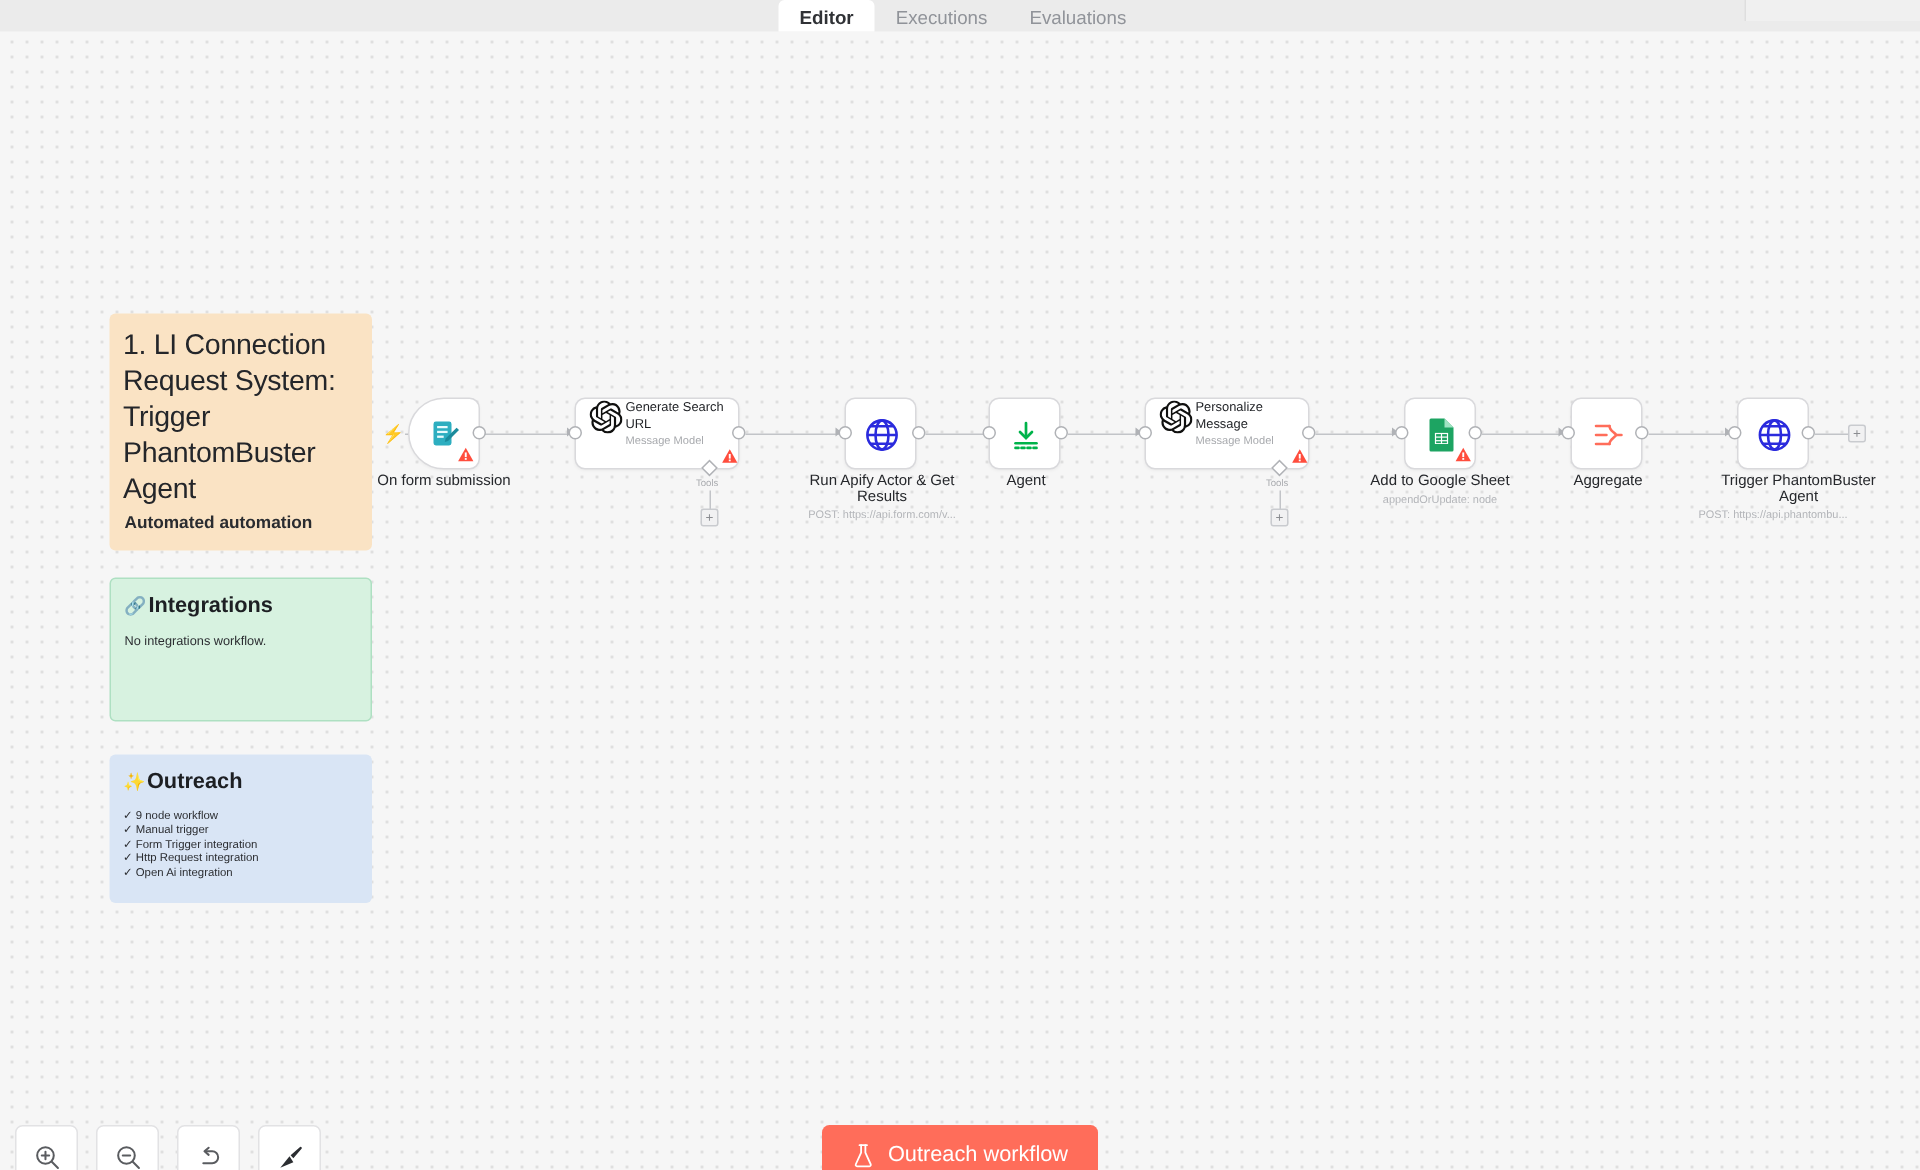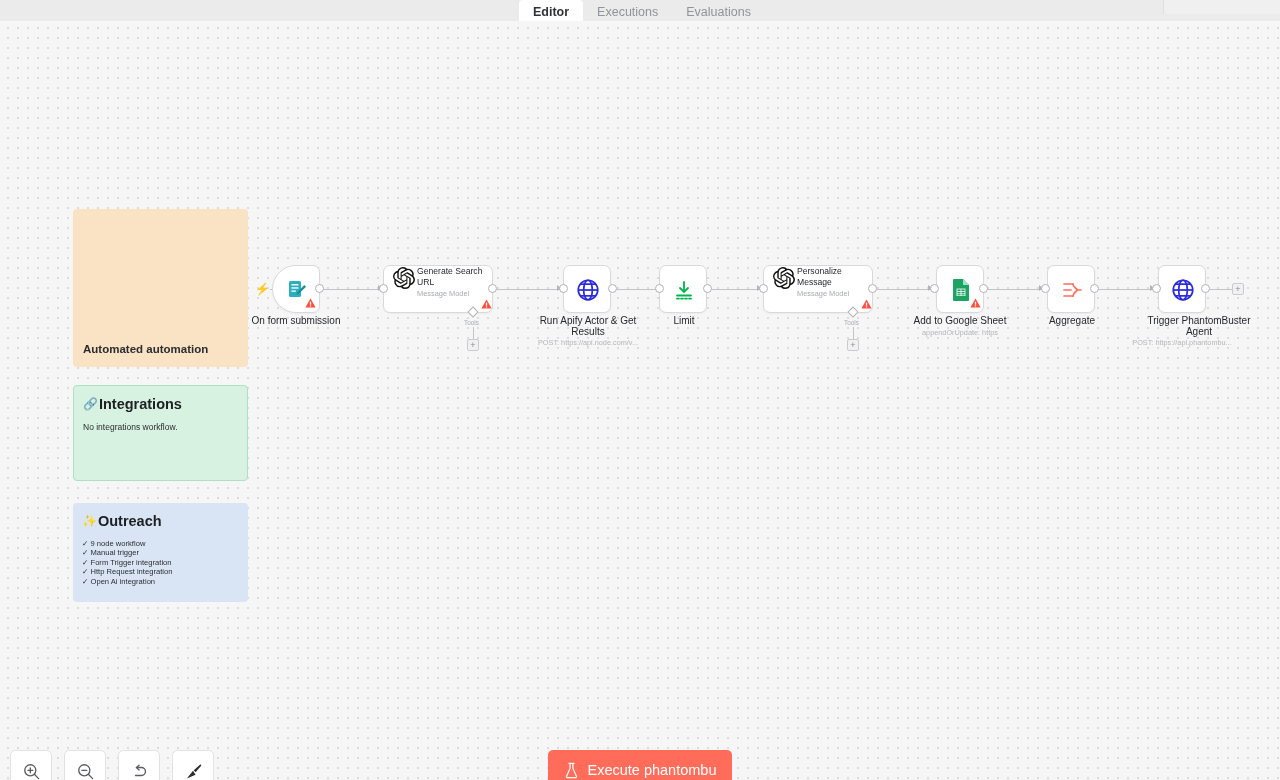--- a/index.html
+++ b/index.html
@@ -168,20 +168,21 @@
     display: flex; align-items: center; justify-content: center; gap: 9px;
     cursor: pointer;
   }
 </style>
 </head>
 <body>
 
 <div id="canvas">
 
   <div class="sticky sticky-orange">
+    <div class="s-title">1. LI Connection Request System: Trigger PhantomBuster Agent</div>
     <div class="s-sub">Automated automation</div>
   </div>
 
   <div class="sticky sticky-green">
     <div class="s-head">
       <span class="emo">🔗</span>
       <span>Integrations</span>
     </div>
     <div class="s-body">No integrations workflow.</div>
   </div>
@@ -269,40 +270,40 @@
         <ellipse cx="12" cy="12" rx="4" ry="9"></ellipse>
         <line x1="3" y1="12" x2="21" y2="12"></line>
         <line x1="4.8" y1="6.6" x2="19.2" y2="6.6"></line>
         <line x1="4.8" y1="17.4" x2="19.2" y2="17.4"></line>
       </svg>
     </div>
   </div>
   <div class="port" style="left:558.5px; top:284px;"></div>
   <div class="port" style="left:608px; top:284px;"></div>
   <div class="nlabel" style="left:528px; top:316px; width:120px;">Run Apify Actor &amp; Get Results</div>
-  <div class="nsub" style="left:528px; top:338px; width:120px;">POST: https://api.node.com/v...</div>
+  <div class="nsub" style="left:528px; top:338px; width:120px;">POST: https://api.form.com/v...</div>
 
   <div class="node sq" style="left:659px; top:265px;">
     <div class="ico">
       <svg width="24" height="24" viewBox="0 0 24 24">
         <g stroke="#00b34a" stroke-width="1.8" fill="none" stroke-linecap="round">
           <line x1="12" y1="4" x2="12" y2="13"></line>
           <path d="M8 10l4 4 4-4"></path>
           <line x1="5" y1="17.5" x2="19" y2="17.5"></line>
           <line x1="5" y1="20.6" x2="7" y2="20.6"></line>
           <line x1="9" y1="20.6" x2="11" y2="20.6"></line>
           <line x1="13" y1="20.6" x2="15" y2="20.6"></line>
           <line x1="17" y1="20.6" x2="19" y2="20.6"></line>
         </g>
       </svg>
     </div>
   </div>
   <div class="port" style="left:654.5px; top:284px;"></div>
   <div class="port" style="left:703px; top:284px;"></div>
-  <div class="nlabel" style="left:624px; top:316px; width:120px;">Limit</div>
+  <div class="nlabel" style="left:624px; top:316px; width:120px;">Agent</div>
 
   <div class="node wide" style="left:763px; top:265px;">
     <div class="ico">
       <svg width="22" height="22" viewBox="0 0 24 24">
         <path fill="#10100f" d="M22.28 9.82a5.99 5.99 0 0 0-.52-4.91 6.05 6.05 0 0 0-6.51-2.9A6.07 6.07 0 0 0 4.98 4.18a5.99 5.99 0 0 0-4 2.9 6.05 6.05 0 0 0 .74 7.1 5.98 5.98 0 0 0 .51 4.91 6.05 6.05 0 0 0 6.52 2.9A5.98 5.98 0 0 0 13.26 24a6.06 6.06 0 0 0 5.77-4.21 5.99 5.99 0 0 0 4-2.9 6.06 6.06 0 0 0-.75-7.07zM13.26 22.43a4.48 4.48 0 0 1-2.88-1.04l.14-.08 4.78-2.76a.79.79 0 0 0 .39-.68v-6.74l2.02 1.17a.07.07 0 0 1 .04.05v5.58a4.5 4.5 0 0 1-4.49 4.5zM3.6 18.3a4.47 4.47 0 0 1-.54-3.01l.14.09 4.79 2.76a.77.77 0 0 0 .78 0l5.84-3.37v2.33a.08.08 0 0 1-.03.06L9.74 19.95a4.5 4.5 0 0 1-6.14-1.65zM2.34 7.9a4.49 4.49 0 0 1 2.35-1.97V11.6a.77.77 0 0 0 .38.67l5.82 3.36-2.02 1.17a.07.07 0 0 1-.07 0l-4.83-2.79A4.5 4.5 0 0 1 2.34 7.9zm16.6 3.86L13.1 8.38 15.12 7.2a.07.07 0 0 1 .07 0l4.84 2.79a4.49 4.49 0 0 1-.68 8.1v-5.66a.8.8 0 0 0-.4-.67zm2.01-3.02l-.14-.09-4.78-2.79a.78.78 0 0 0-.79 0L9.4 9.23V6.9a.07.07 0 0 1 .03-.06l4.84-2.79a4.49 4.49 0 0 1 6.67 4.65zM8.3 12.87l-2.02-1.17a.08.08 0 0 1-.04-.06V6.07a4.49 4.49 0 0 1 7.37-3.45l-.14.08L8.69 5.46a.79.79 0 0 0-.4.68zm1.1-2.37L12 9l2.6 1.5v3L12 15l-2.6-1.5z"></path>
       </svg>
     </div>
     <div class="wtext">
       <div class="wtitle">Personalize Message</div>
       <div class="wsub">Message Model</div>
@@ -340,21 +341,21 @@
     </div>
     <svg class="warn" style="left:33px; top:32px;" viewBox="0 0 12 11">
       <path d="M6 0.6L11.6 10.4H0.4z" fill="#ff4d3d"></path>
       <rect x="5.3" y="4" width="1.4" height="3.4" fill="#fff"></rect>
       <rect x="5.3" y="8.1" width="1.4" height="1.3" fill="#fff"></rect>
     </svg>
   </div>
   <div class="port" style="left:929.5px; top:284px;"></div>
   <div class="port" style="left:979px; top:284px;"></div>
   <div class="nlabel" style="left:900px; top:316px; width:120px;">Add to Google Sheet</div>
-  <div class="nsub" style="left:900px; top:328px; width:120px;">appendOrUpdate: https</div>
+  <div class="nsub" style="left:900px; top:328px; width:120px;">appendOrUpdate: node</div>
 
   <div class="node sq" style="left:1047px; top:265px;">
     <div class="ico">
       <svg width="24" height="24" viewBox="0 0 24 24" stroke="#ff6d5a" stroke-width="1.7" fill="none" stroke-linecap="round">
         <line x1="4" y1="6" x2="13" y2="6"></line>
         <line x1="4" y1="12" x2="11" y2="12"></line>
         <line x1="4" y1="18" x2="13" y2="18"></line>
         <path d="M13 6c0 3 3 4 4.5 6-1.5 2-4.5 3-4.5 6"></path>
         <line x1="17.5" y1="12" x2="21" y2="12"></line>
       </svg>
@@ -421,14 +422,14 @@
       <path d="M11.4 11.2L3.6 20.8l11-4.6z"></path>
     </svg>
   </div>
 </div>
 
 <button id="execbtn">
   <svg width="15" height="17" viewBox="0 0 20 24" fill="none" stroke="#ffffff" stroke-width="1.7" stroke-linecap="round" stroke-linejoin="round">
     <path d="M8 2v7L3 20a1.4 1.4 0 0 0 1.2 2h11.6A1.4 1.4 0 0 0 17 20L12 9V2"></path>
     <line x1="6.5" y1="2" x2="13.5" y2="2"></line>
   </svg>
-  <span>Execute phantombu</span>
+  <span>Outreach workflow</span>
 </button>
 
 </body></html>

